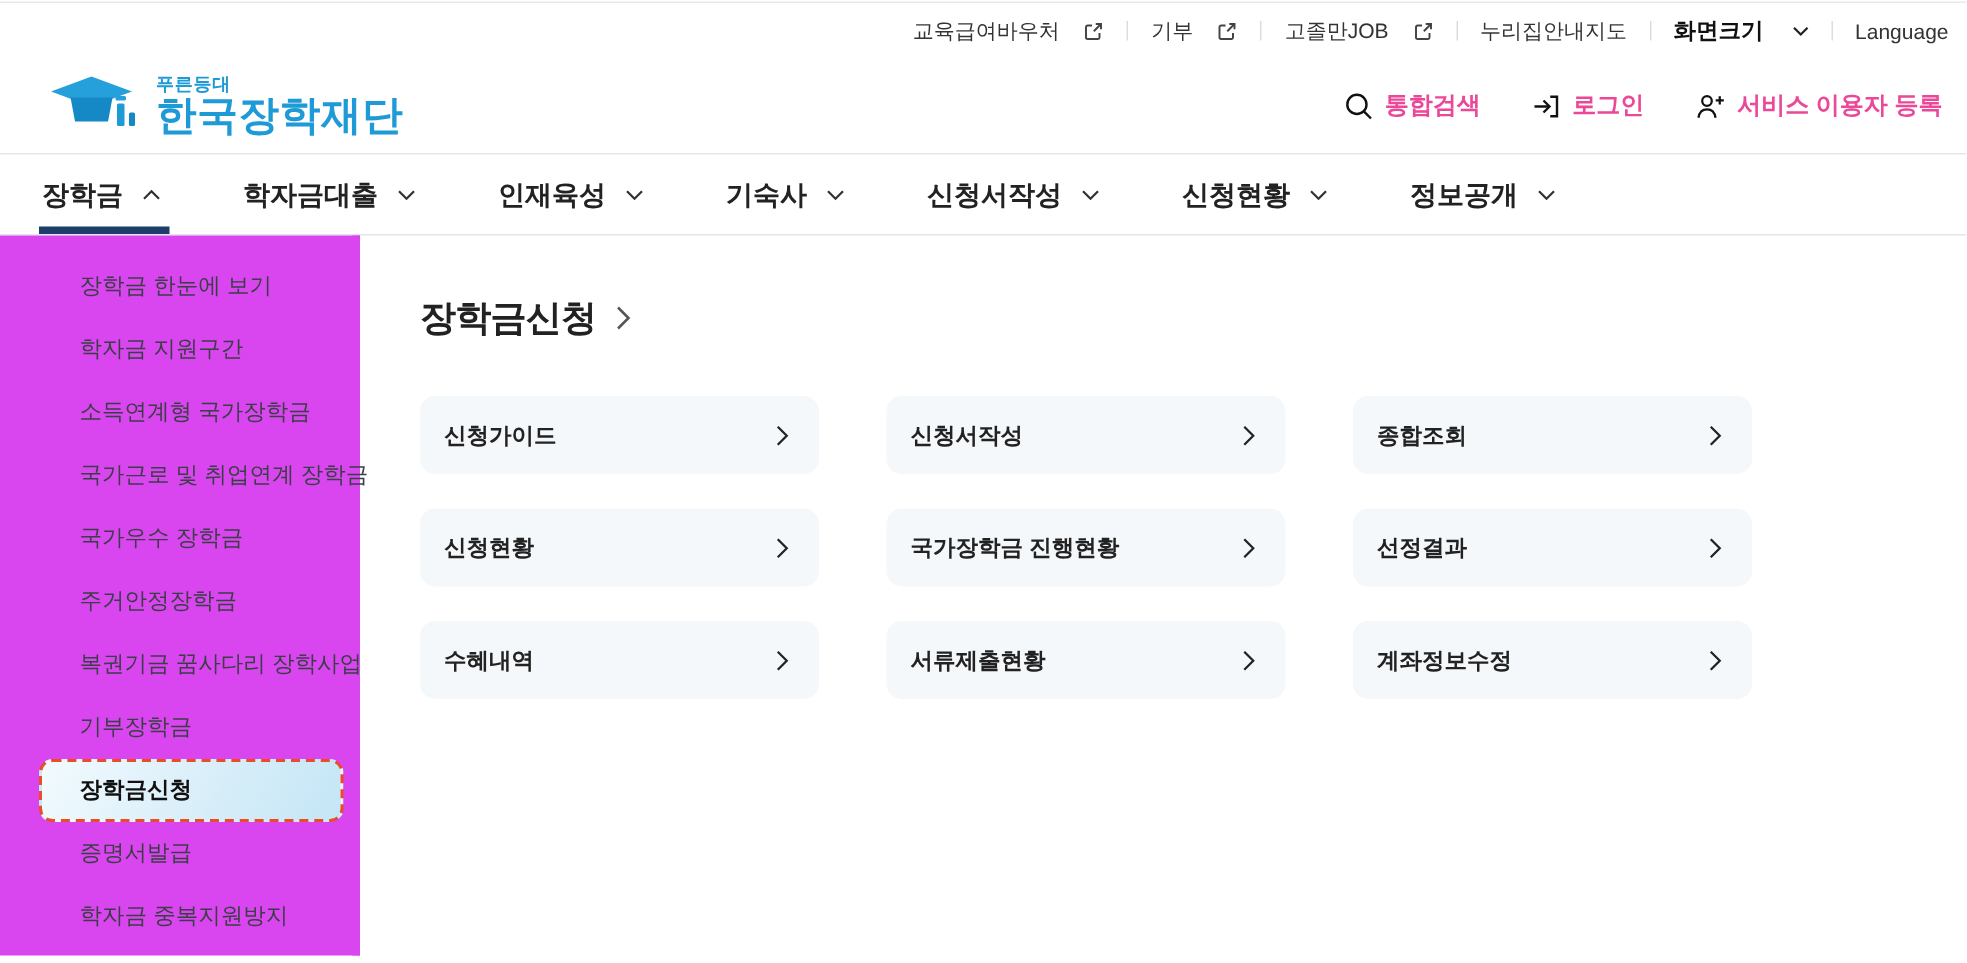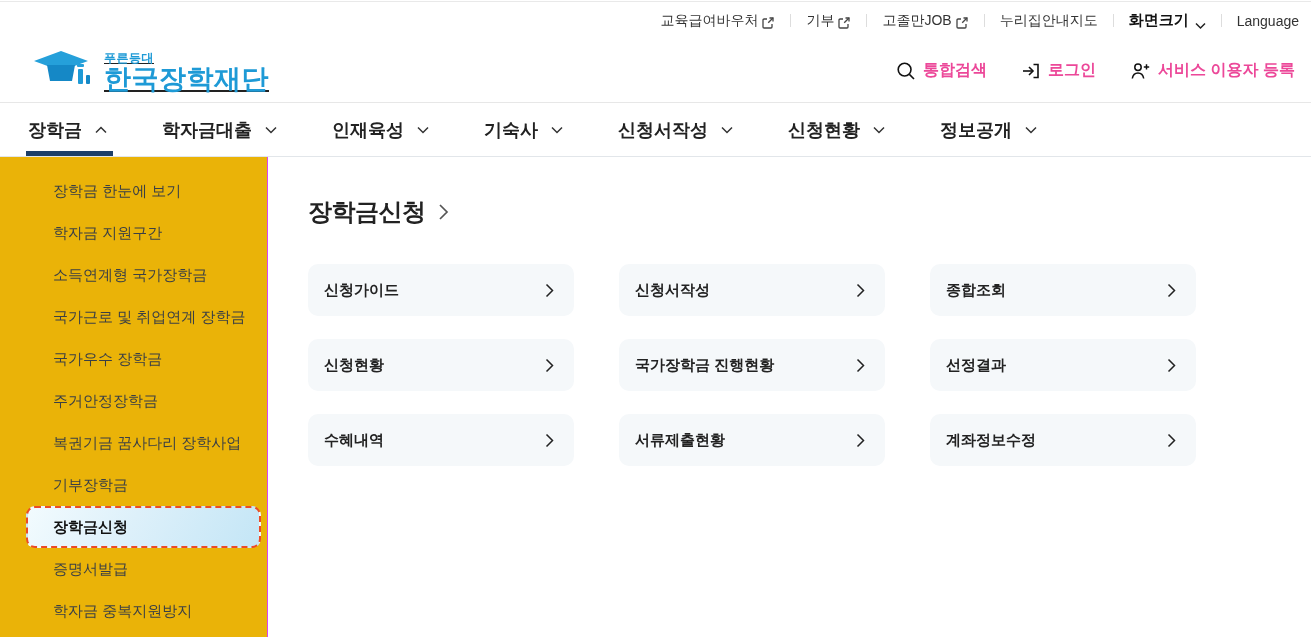--- a/index.html
+++ b/index.html
@@ -2,43 +2,43 @@
 <html lang="ko"><head>
 <meta charset="utf-8">
 <style>
   * { margin:0; padding:0; box-sizing:border-box; }
   html,body { width:1311px; height:642px; background:#fff; font-family:"Liberation Sans","DejaVu Sans",sans-serif; color:#222; overflow:hidden; }
 
   .topline { height:2px; border-bottom:1px solid #e9e9e9; }
 
   
   .utilbar { height:37px; display:flex; align-items:center; justify-content:flex-end; padding-right:12px; }
-  .utillink { display:flex; align-items:flex-end; gap:3px; font-size:14px; color:#333; cursor:pointer; white-space:nowrap; }
+  .utillink { display:flex; align-items:center; gap:16px; font-size:14px; color:#333; cursor:pointer; white-space:nowrap; }
   .utillink.strong { font-weight:700; color:#111; font-size:15px; }
   .utilsep { width:1px; height:13px; background:#ddd; margin:0 15px; }
 
   
   .header { height:63px; display:flex; align-items:center; padding:0 16px 0 34px; }
-  .logo { display:flex; align-items:flex-end; gap:8px; cursor:pointer;text-decoration:underline; }
+  .logo { display:flex; align-items:center; gap:8px; cursor:pointer; }
   .logo-text { display:flex; flex-direction:column; line-height:1; }
   .logo-slogan { font-size:12px; font-weight:700; color:#1e9ad6; margin-bottom:2px; letter-spacing:0.5px; }
   .logo-name { font-size:27px; font-weight:800; color:#1e9ad6; letter-spacing:0.5px; }
   .hactions { margin-left:auto; display:flex; align-items:center; gap:34px; }
   .haction { display:flex; align-items:center; gap:7px; font-size:16px; font-weight:700; color:#ec4899; cursor:pointer; white-space:nowrap; }
 
   
   .nav { height:55px; border-top:1px solid #e7e7e7; border-bottom:1px solid #e2e6ea; display:flex; align-items:stretch; padding-left:28px; }
   .navitem { position:relative; display:flex; align-items:center; gap:13px; margin-right:55px; font-size:18px; font-weight:600; color:#222; cursor:pointer; white-space:nowrap; }
   .navitem.active { font-weight:700; }
   .navitem.active::after { content:""; position:absolute; left:-2px; right:-6px; bottom:0; height:5px; background:#1c3e68; }
 
   
   .content { display:flex; height:480px; }
 
-  .sidebar { width:268px; background:#eab308; border-right:1px solid #d946ef; padding-top:13px; flex-shrink:0; }
+  .sidebar { width:240px; background:#d946ef; border-right:5px solid #d946ef; padding-top:13px; flex-shrink:0; }
   .sideitem { height:42px; line-height:42px; padding-left:53px; font-size:15px; color:#3a3f45; cursor:pointer; white-space:nowrap; }
   .sideitem.active {
     margin:0 6px 0 26px; padding-left:25px; line-height:38px;
     border:2px dashed #ec4b27; border-radius:9px;
     background:linear-gradient(118deg,#f2fbfe 0%,#ddf0fa 45%,#c4e6f6 100%);
     font-weight:700; color:#111;
   }
 
   .main { padding:39px 0 0 40px; }
   .page-title-row { display:flex; align-items:center; gap:12px; cursor:pointer; }

